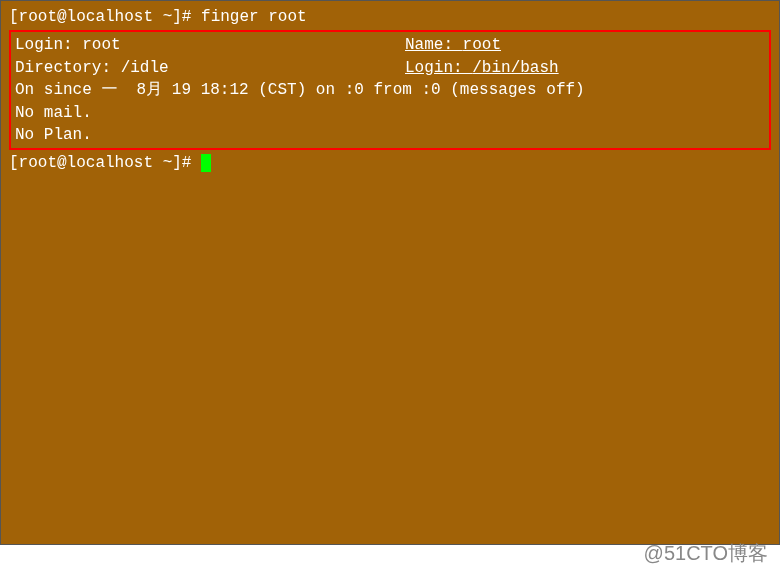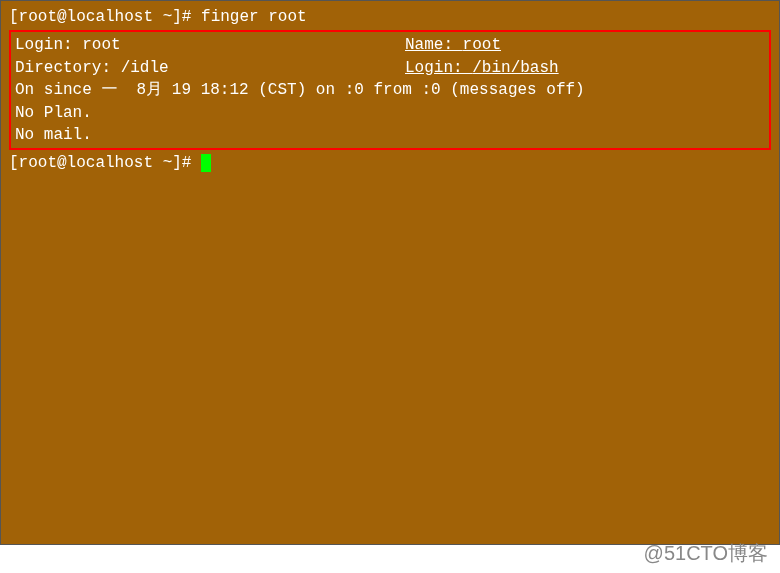--- a/index.html
+++ b/index.html
@@ -76,20 +76,20 @@
   <div class="output-box">
     <div class="output-line two-col">
       <span class="col-left"><span>Login: </span><span>root</span></span>
       <span class="col-right"><span>Name: </span><span>root</span></span>
     </div>
     <div class="output-line two-col">
       <span class="col-left"><span>Directory: </span><span>/idle</span></span>
       <span class="col-right"><span>Login: </span><span>/bin/bash</span></span>
     </div>
     <div class="output-line">On since 一  8月 19 18:12 (CST) on :0 from :0 (messages off)</div>
+    <div class="output-line">No mail.</div>
     <div class="output-line">No Plan.</div>
-    <div class="output-line">No mail.</div>
   </div>
 
   <div class="prompt-line"><span>[root@localhost ~]# </span><span class="cursor"></span></div>
 </div>
 
 <div class="watermark">@51CTO博客</div>
 
 </body></html>

